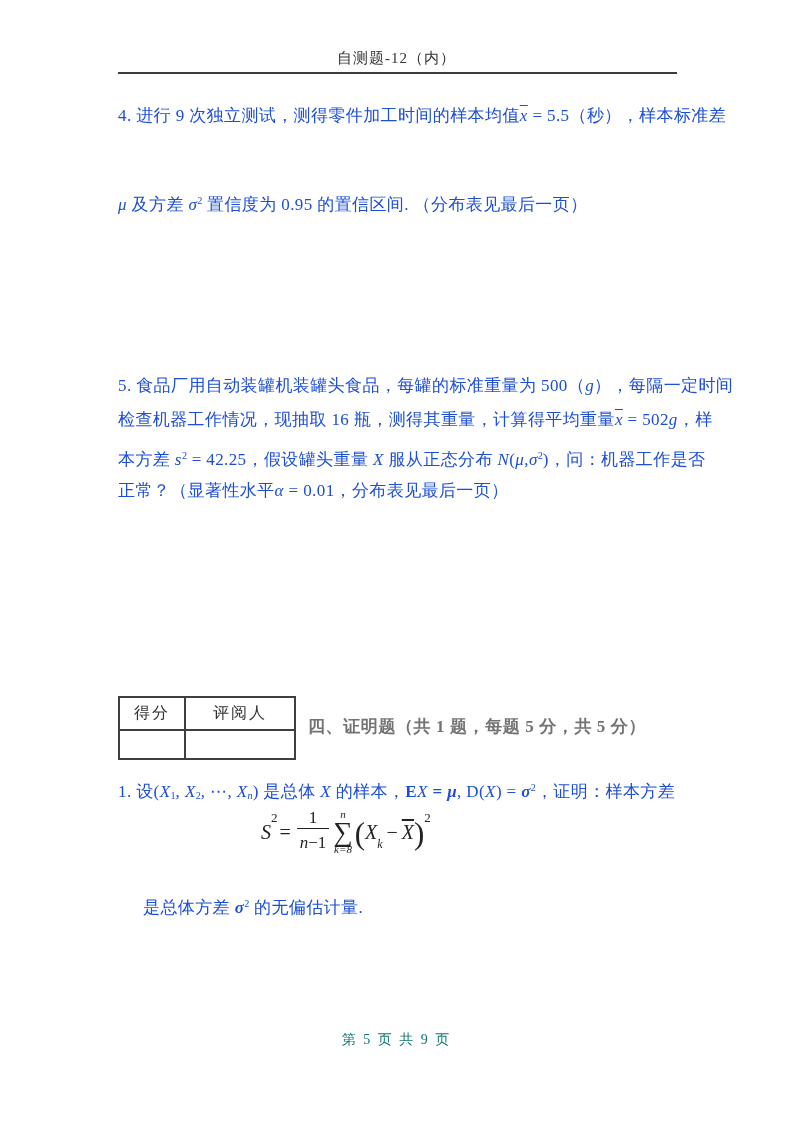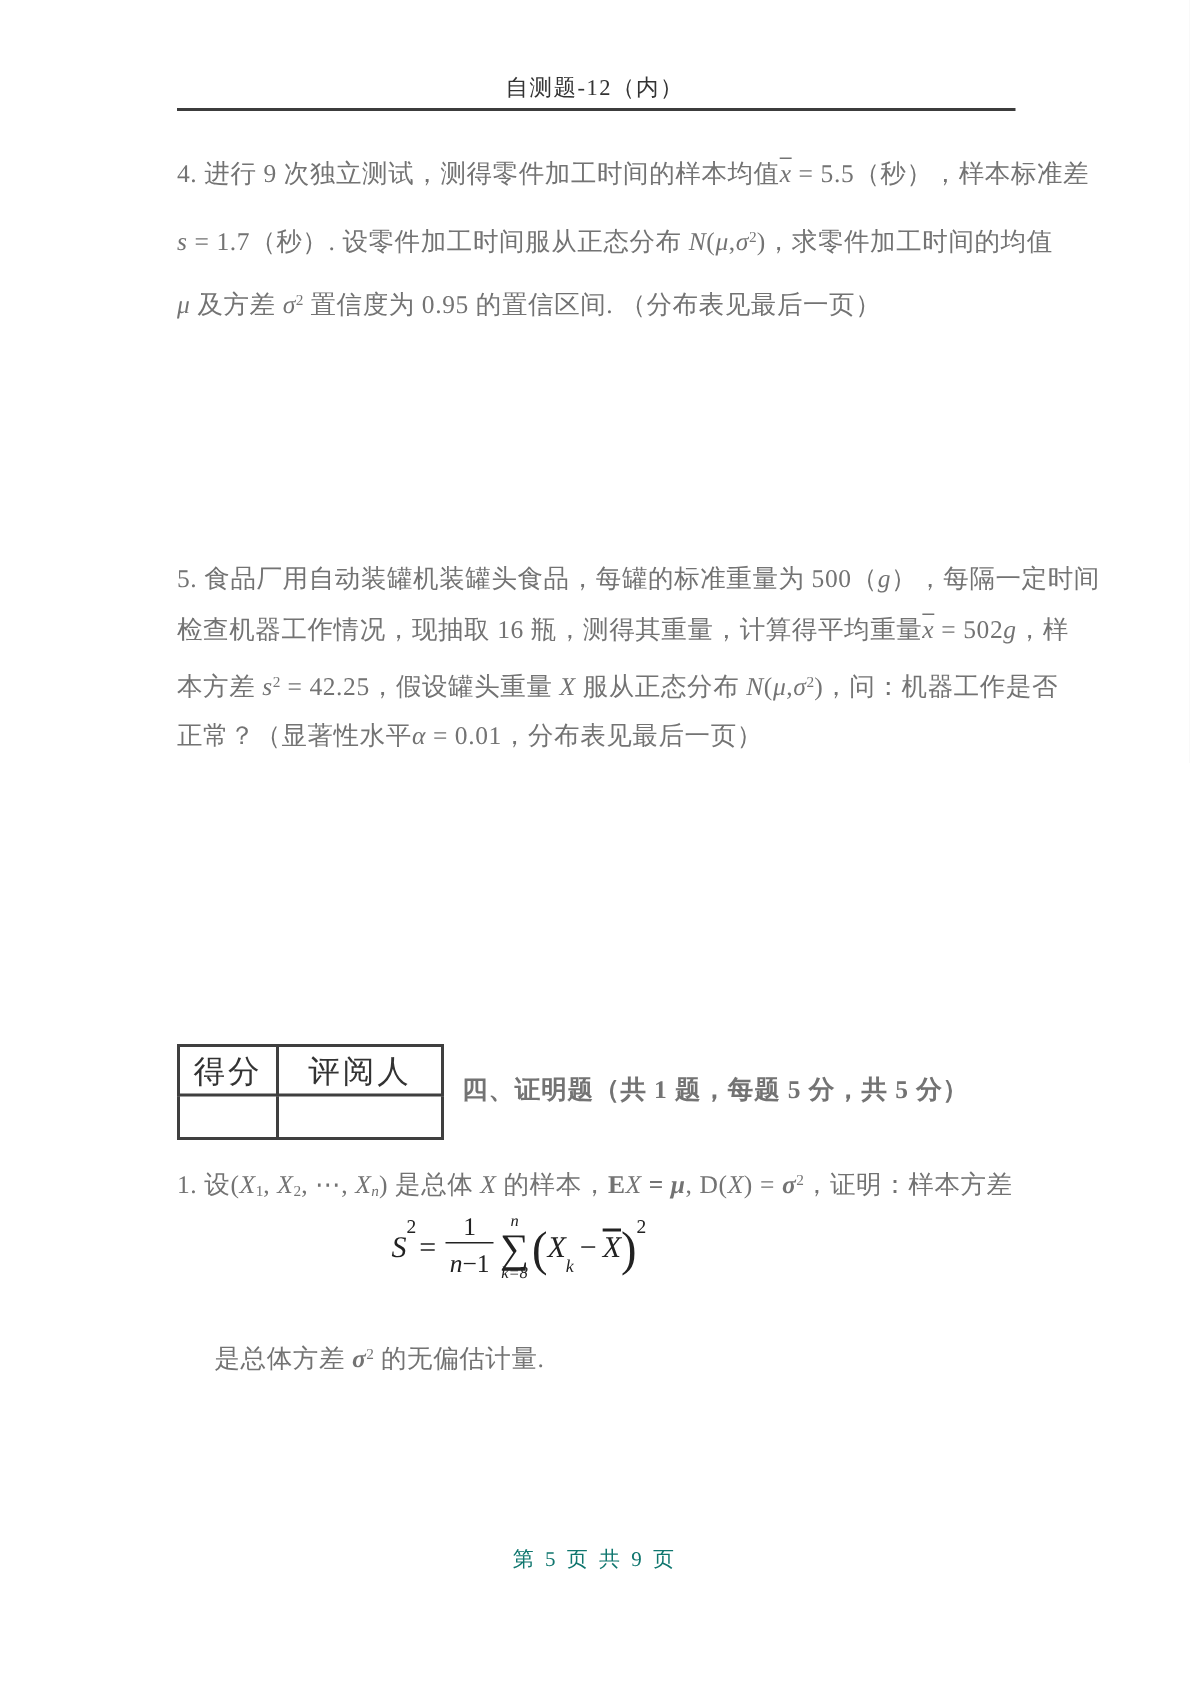--- a/index.html
+++ b/index.html
@@ -21,37 +21,37 @@
     font-size: 15px; letter-spacing: 1px; color: #333;
   }
   .header-rule {
     position: absolute; top: 72px; left: 118px;
     width: 559px; height: 2px; background: #3c3c3c;
   }
   .line {
     position: absolute; left: 118px;
     font-size: 17px; line-height: 23px;
     letter-spacing: 0.4px; white-space: nowrap;
-    color: #737373;
+    color: #1d4ed8;
   }
   
   .m  { font-style: italic; }
   .b  { font-weight: bold; }
   .mb { font-style: italic; font-weight: bold; }
   .bar { text-decoration: overline; }
   .sup { font-size: 0.6em; vertical-align: 0.55em; letter-spacing: 0; }
   .sub { font-size: 0.6em; vertical-align: -0.2em; letter-spacing: 0; }
 
   .score-table {
     position: absolute; left: 118px; top: 696px;
     border-collapse: collapse;
   }
   .score-table td {
     border: 2px solid #3f3f3f;
-    font-size: 21px; text-align: center; vertical-align: middle;
+    font-size: 16px; text-align: center; vertical-align: middle;
     color: #333; padding: 0; letter-spacing: 2px;
   }
   .score-table .c1 { width: 64px; }
   .score-table .c2 { width: 108px; }
   .score-table .r1 td { height: 31px; }
   .score-table .r2 td { height: 27px; }
 
   .section-title {
     position: absolute; left: 308px; top: 715px;
     font-size: 17px; font-weight: bold; letter-spacing: 0.6px;
@@ -85,21 +85,20 @@
 </style>
 </head>
 <body>
 
 <div class="page">
 
   <div class="header-title">自测题-12（内）</div>
   <div class="header-rule"></div>
 
   <div class="line" style="top:104px"><span>4. 进行 9 次独立测试，测得零件加工时间的样本均值</span><span class="m bar">x</span><span> = 5.5（秒），样本标准差</span></div>
-  <div class="line" style="top:147px"><span class="m">s</span><span> = 1.7（秒）. 设零件加工时间服从正态分布 </span><span class="m">N</span><span>(</span><span class="m">μ</span><span>,</span><span class="m">σ</span><span class="sup">2</span><span>)，求零件加工时间的均值</span></div>
   <div class="line" style="top:189px"><span class="m">μ</span><span> 及方差 </span><span class="m">σ</span><span class="sup">2</span><span> 置信度为 0.95 的置信区间. （分布表见最后一页）</span></div>
 
   <div class="line" style="top:374px"><span>5. 食品厂用自动装罐机装罐头食品，每罐的标准重量为 500（</span><span class="m">g</span><span>），每隔一定时间</span></div>
   <div class="line" style="top:408px"><span>检查机器工作情况，现抽取 16 瓶，测得其重量，计算得平均重量</span><span class="m bar">x</span><span> = 502</span><span class="m">g</span><span>，样</span></div>
   <div class="line" style="top:444px"><span>本方差 </span><span class="m">s</span><span class="sup">2</span><span> = 42.25，假设罐头重量 </span><span class="m">X</span><span> 服从正态分布 </span><span class="m">N</span><span>(</span><span class="m">μ</span><span>,</span><span class="m">σ</span><span class="sup">2</span><span>)，问：机器工作是否</span></div>
   <div class="line" style="top:479px"><span>正常？（显著性水平</span><span class="m">α</span><span> = 0.01，分布表见最后一页）</span></div>
 
   <table class="score-table">
     <tbody>
         <tr class="r1">

